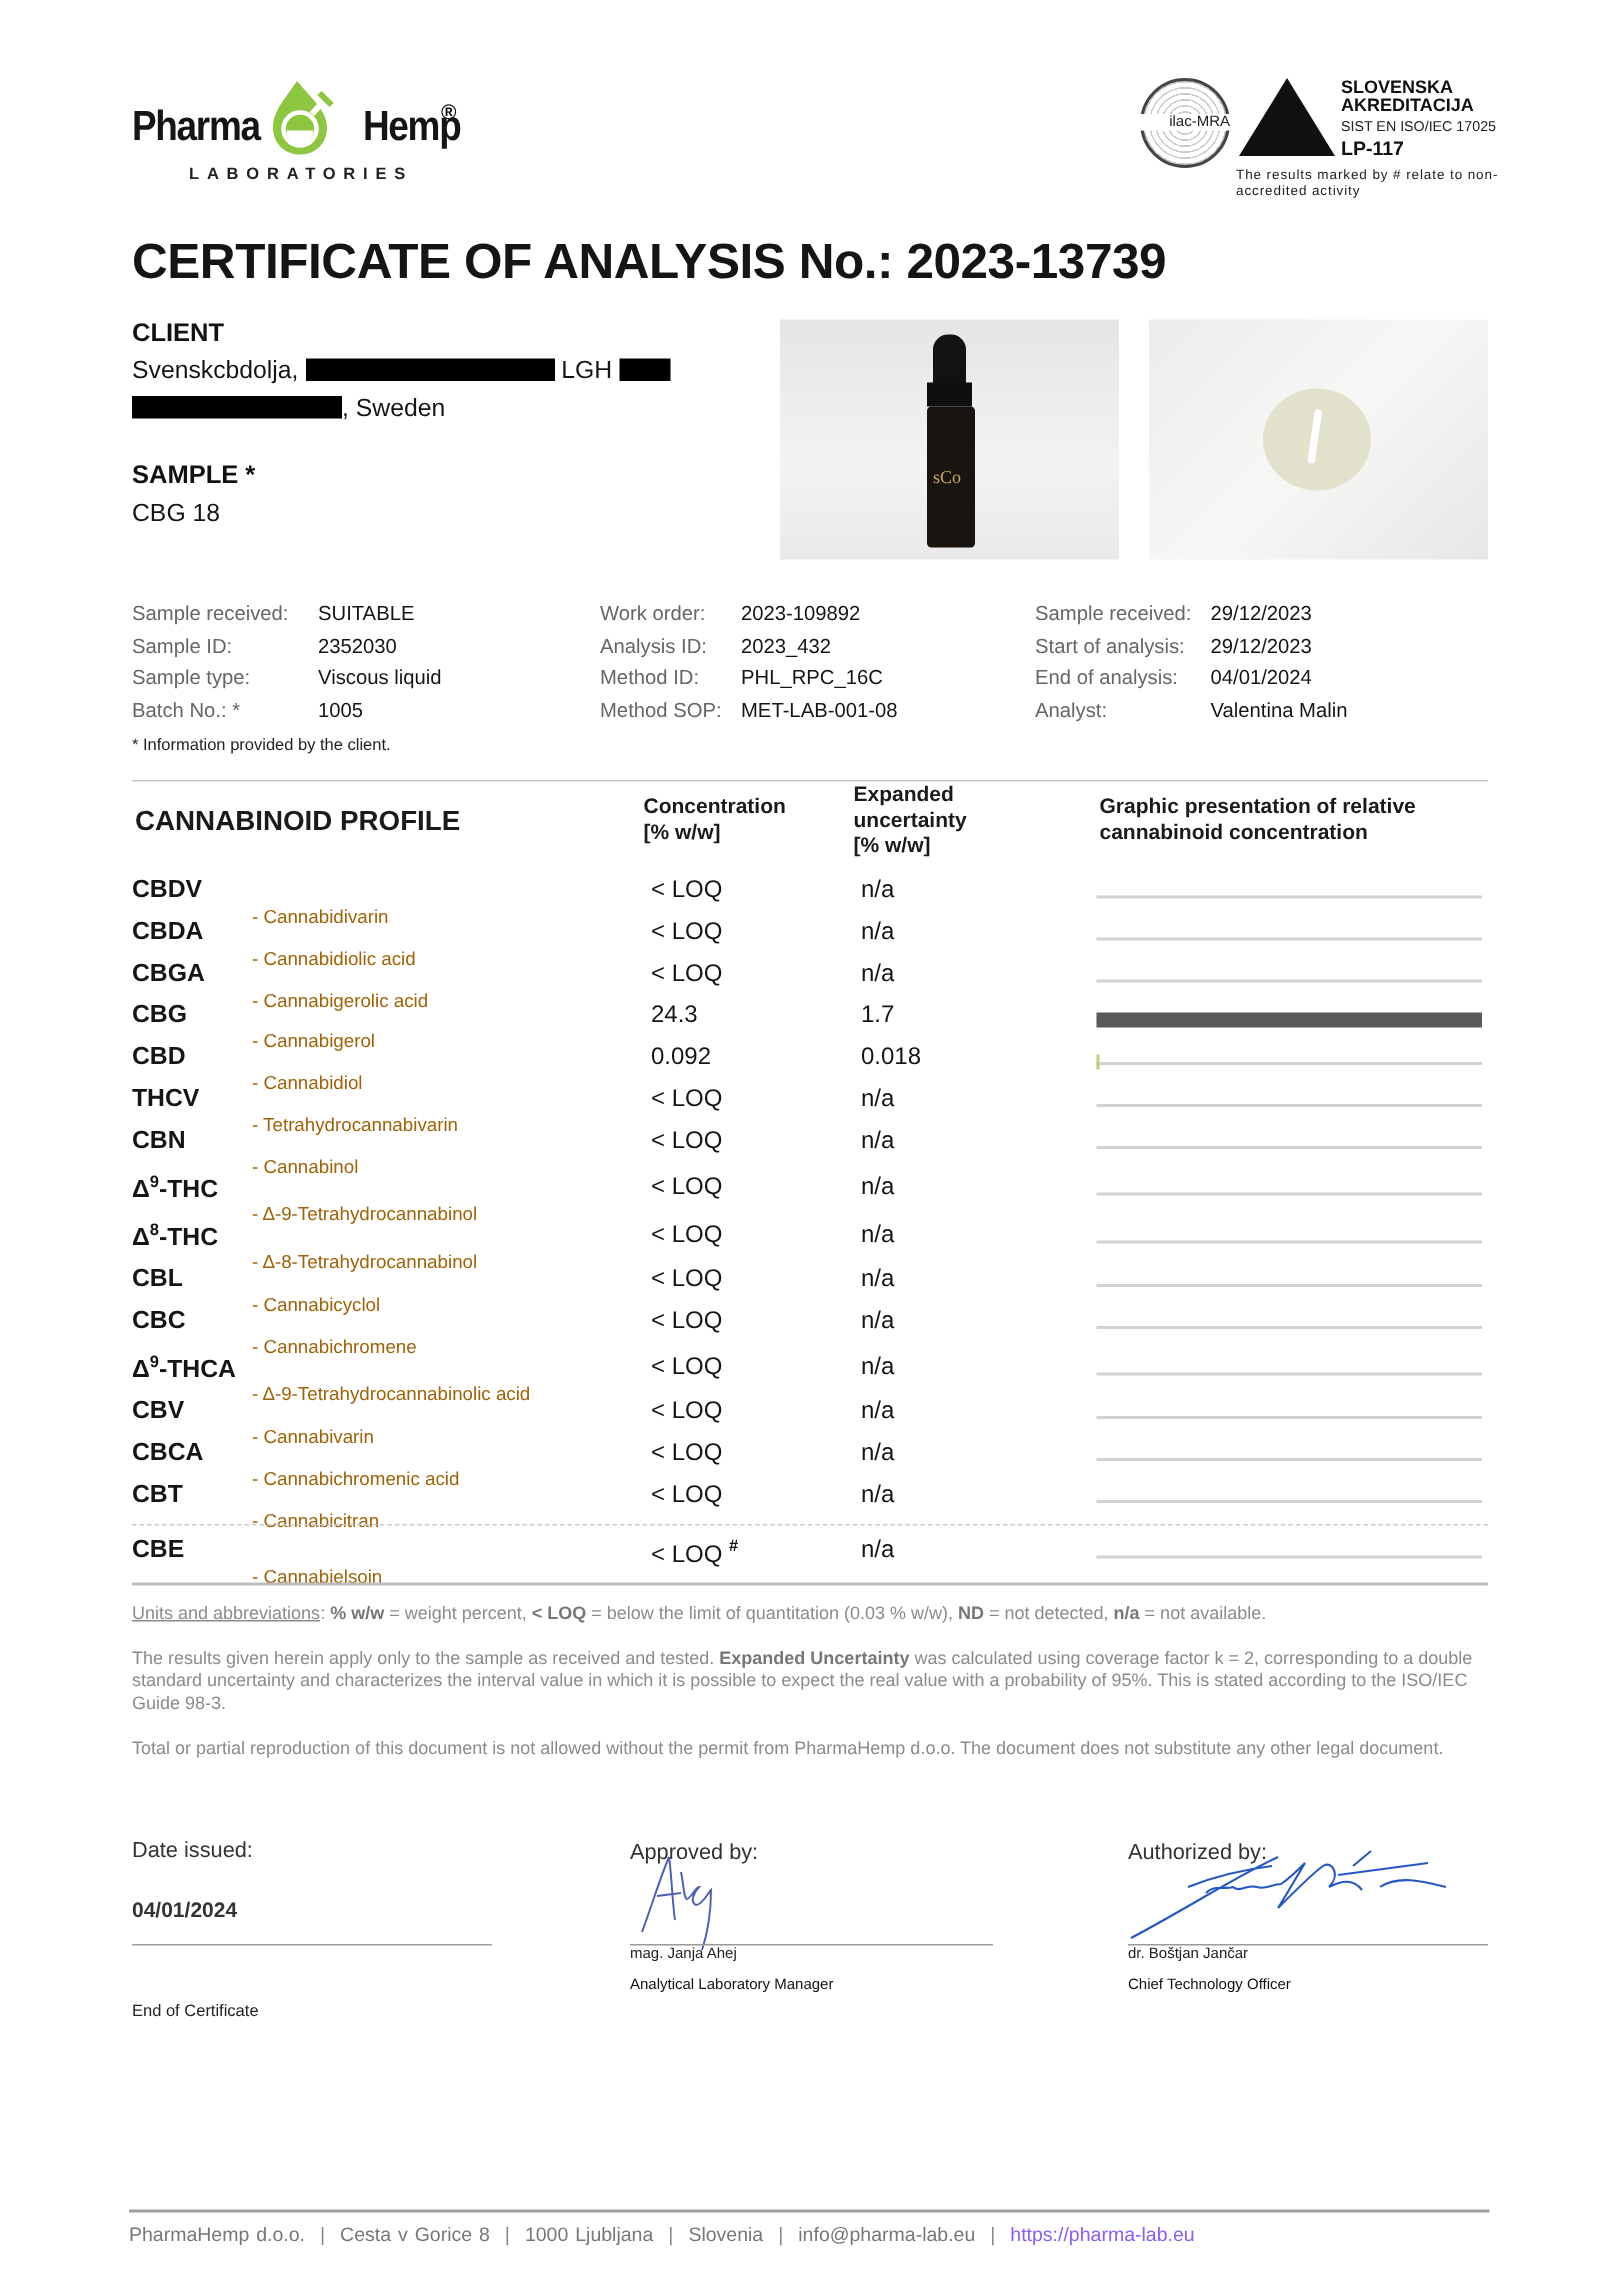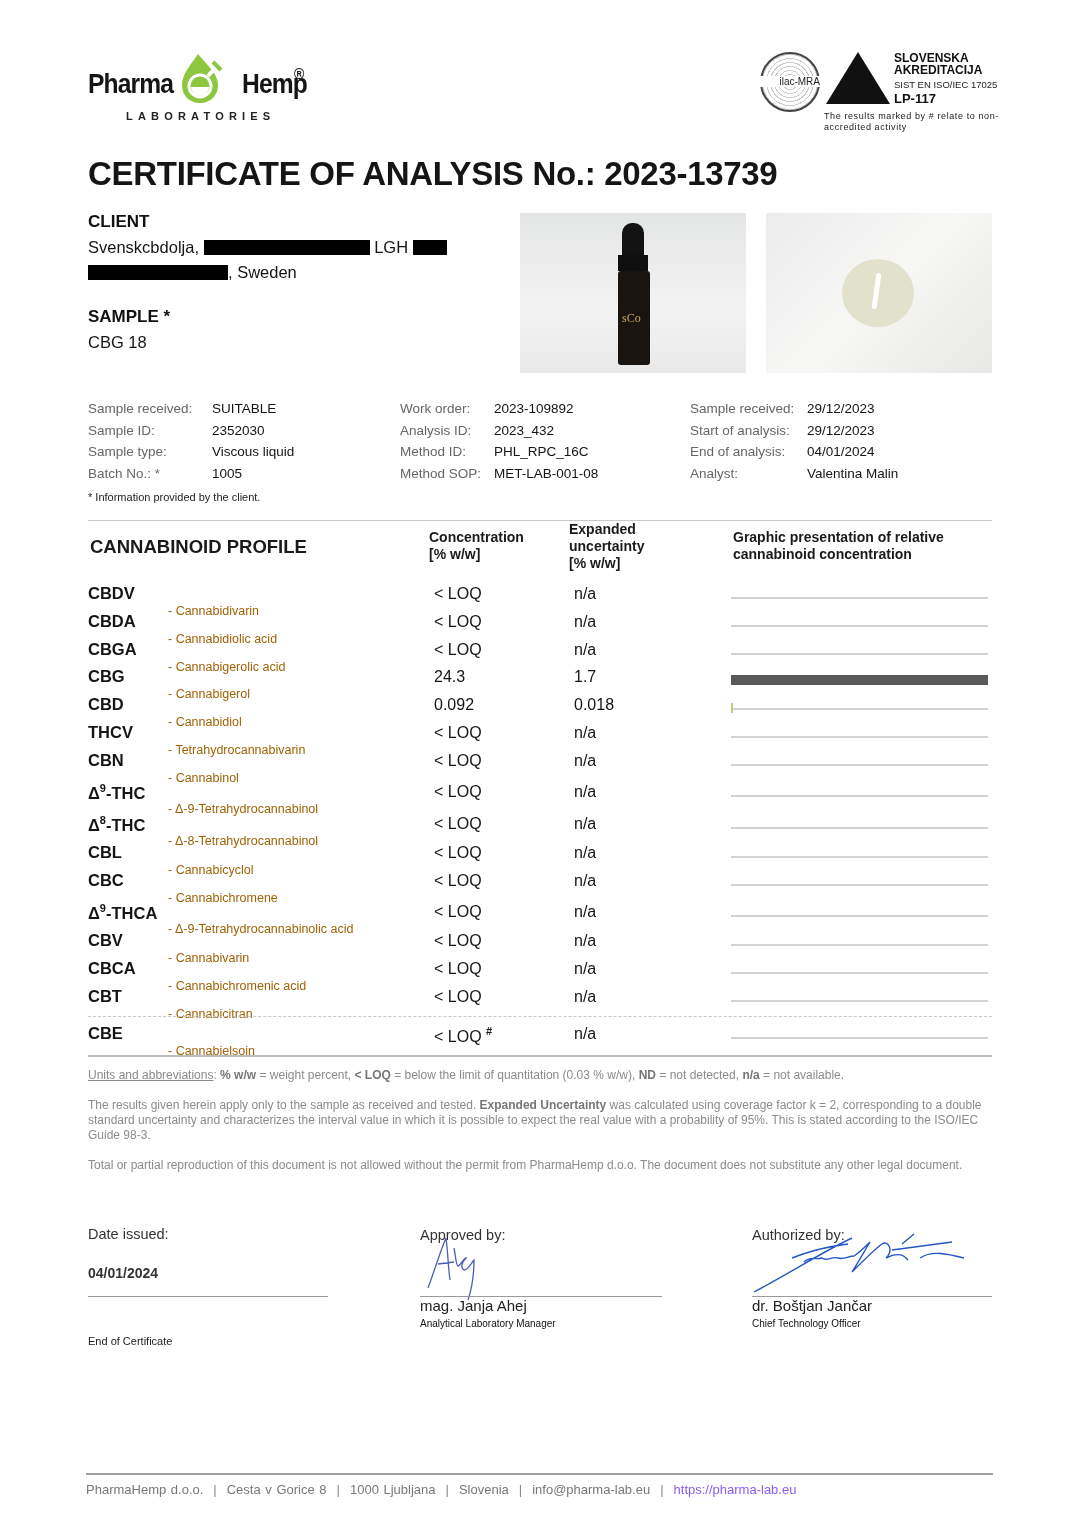--- a/index.html
+++ b/index.html
@@ -60,21 +60,21 @@
   .row .unc { position:absolute; left:486px; top:1px; font-size:16px; color:#151515; }
   .row .track { position:absolute; left:643px; top:13px; width:257px; height:0; border-top:2px solid #d2d2d2; }
   .row .bar { position:absolute; left:643px; top:8px; height:10px; background:#5a5a5a; }
   .row .tick { position:absolute; left:643px; top:8px; width:2px; height:10px; background:#b9d37a; }
 
   .fine { font-size:12px; color:#8b8b8b; line-height:15px; }
   .fine b { color:#777; }
   .fine u { text-decoration:underline; }
 
   .sig-lbl { font-size:14.5px; color:#333;margin-top:12px; }
-  .sig-name { font-size:15px; color:#222; }
+  .sig-name { font-size:10px; color:#222; }
   .sig-role { font-size:10px; color:#111; }
 
   .footer { left:86px; top:1482px; font-size:13px; color:#777; word-spacing:1px; }
   .footer .sep { margin:0 10px; color:#888; }
   .footer .link { color:#8b5cf6; }
 </style>
 </head>
 <body>
 
 <div class="abs logo">

